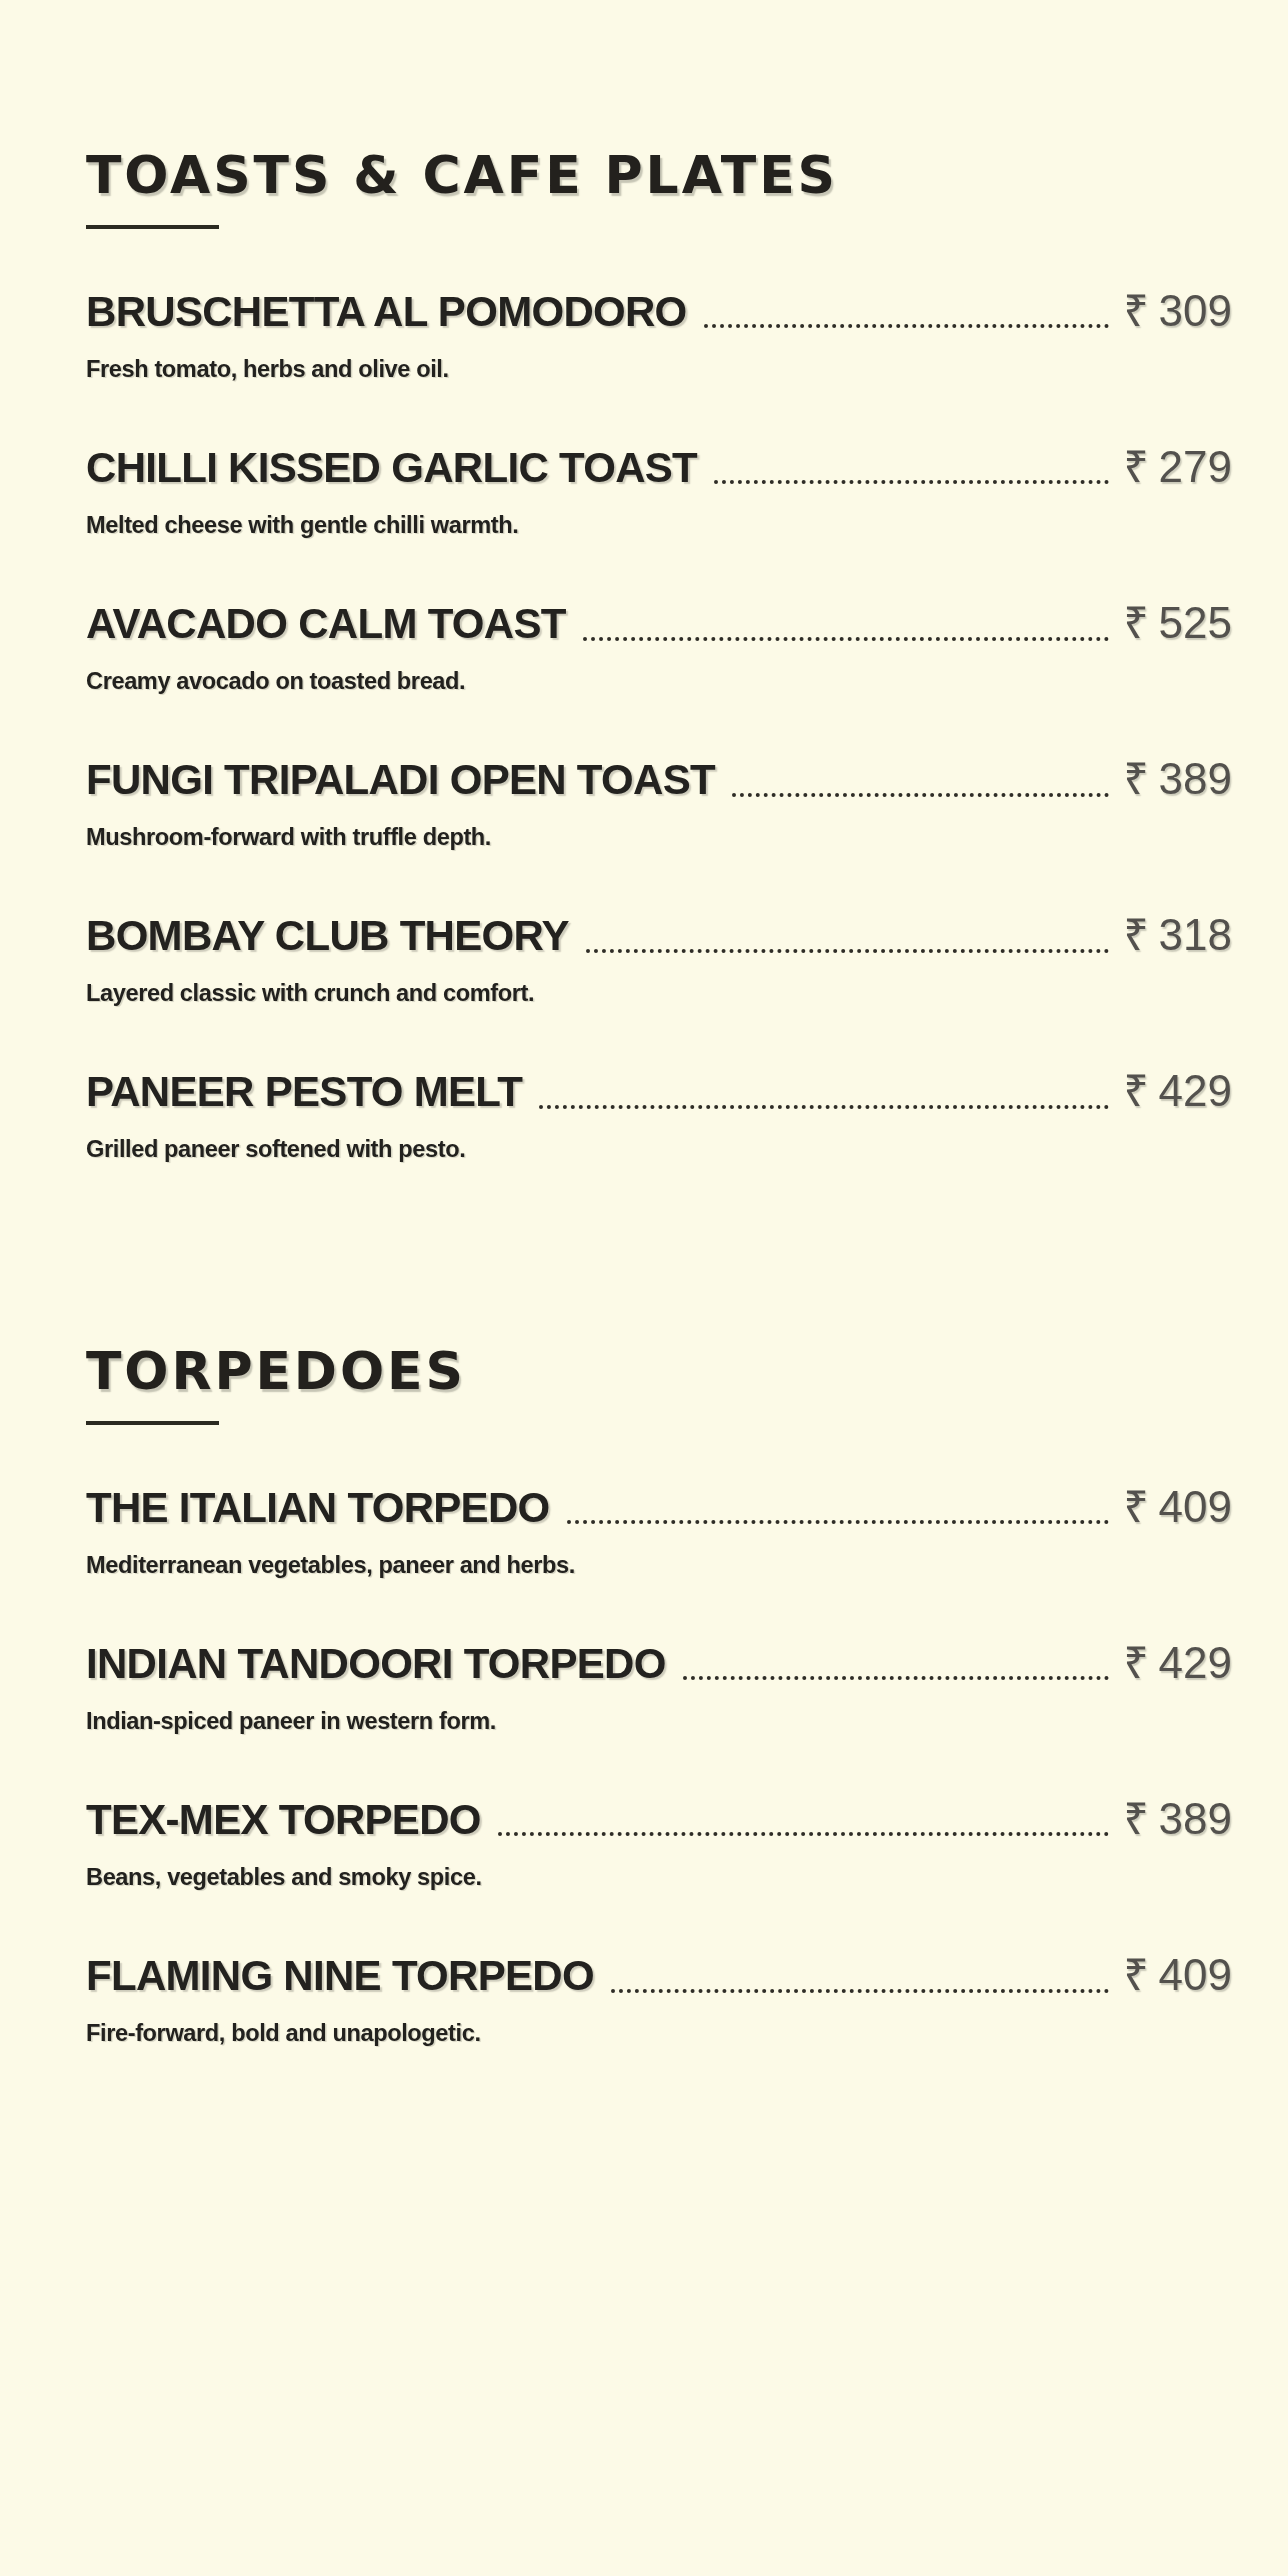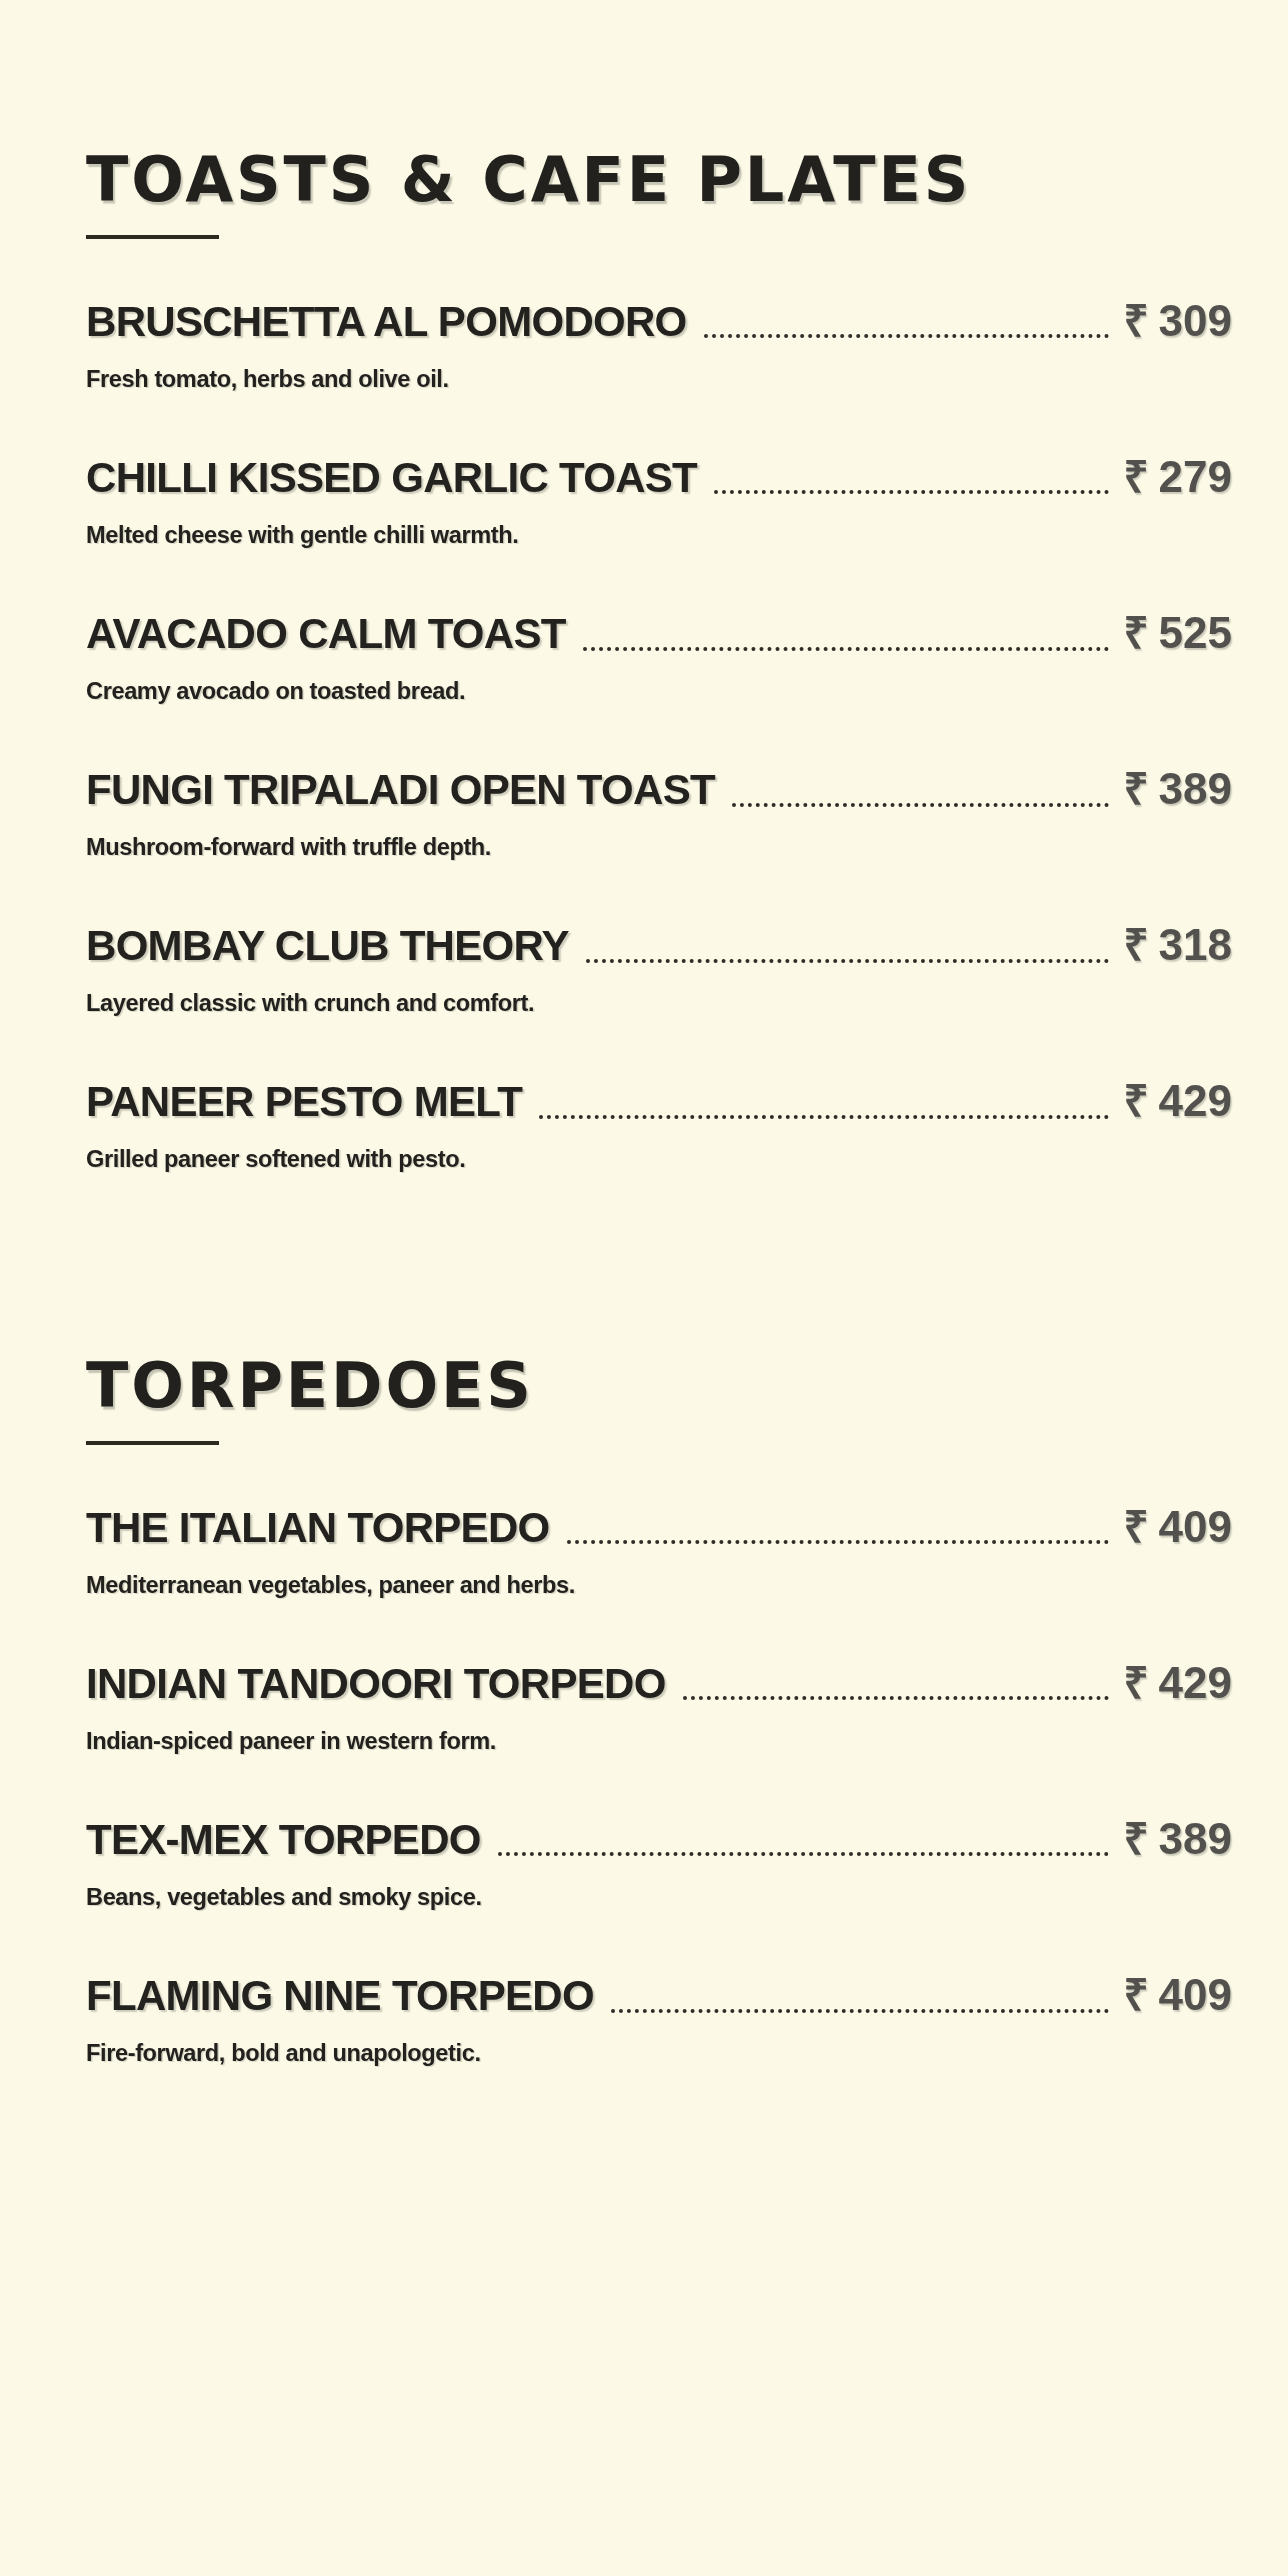--- a/index.html
+++ b/index.html
@@ -19,21 +19,21 @@
     height: 2576px;
     padding: 0 56px 0 86px;
   }
   .section { margin: 0; }
   .section-1 { padding-top: 149px; }
   .section-2 { padding-top: 180px; }
 
   .section-title {
     font-family: "DejaVu Sans", sans-serif;
     font-weight: 800;
-    font-size: 62px;
+    font-size: 52px;
     line-height: 1;
     letter-spacing: 2.9px;
     color: #23211d;
     text-shadow: 2.1px 2.9px 1.4px rgba(40,38,30,0.25);
   }
   .section-rule {
     width: 133px;
     height: 3.6px;
     background: #2b2a21;
     margin-top: 24px;
@@ -61,21 +61,21 @@
   }
   .leader {
     flex: 1;
     border-bottom: 4.3px dotted #2f2d27;
     margin: 0 14.3px 8.6px 17px;
     align-self: flex-end;
     min-width: 43px;
   }
   .price {
     font-family: "Liberation Sans", sans-serif;
-    font-weight: 700;
+    font-weight: 400;
     font-size: 44px;
     line-height: 1.1;
     color: #53514d;
     white-space: nowrap;
     text-shadow: 1.4px 2.1px 1.4px rgba(60,58,52,0.25);
   }
   .rupee { margin-right: 10px; }
 
   .item-desc {
     margin-top: 17px;

